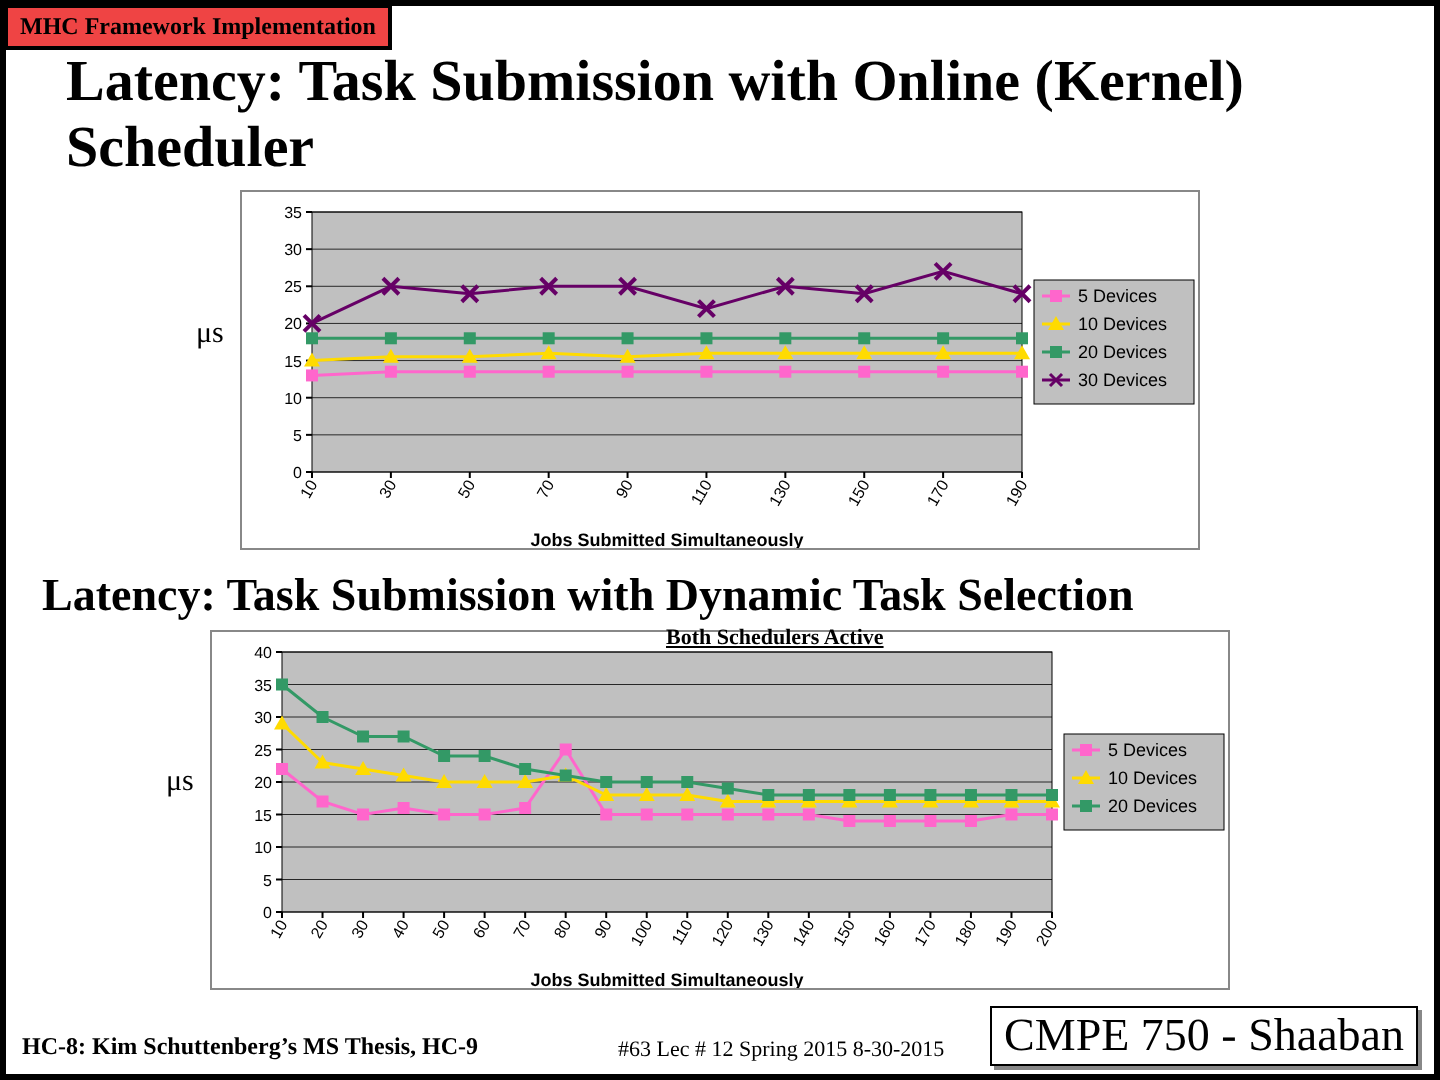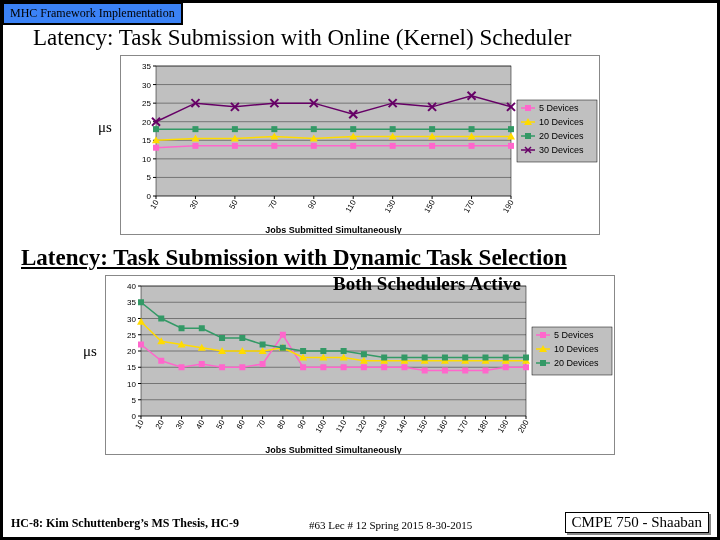--- a/index.html
+++ b/index.html
@@ -10,56 +10,56 @@
     border: 3px solid #000;
     font-family: "Times New Roman", serif;
     position: relative;
     overflow: hidden;
   }
   .tag-box {
     position: absolute;
     top: -1px;
     left: -1px;
     border: 2px solid #000;
-    background: #3b82f6;
+    background: #ef4444;
     padding: 2px 6px;
     font-size: 12px;
-    font-weight: normal;
+    font-weight: bold;
     z-index: 10;
   }
   .heading {
-    font-size: 23px;
-    font-weight: normal;
+    font-size: 29px;
+    font-weight: bold;
     margin: 22px 0 4px 30px;
   }
   .heading2 {
     font-size: 23px;
     font-weight: bold;
     margin: 10px 12px 4px 18px;
-    text-decoration: underline;
   }
   .chart-wrap {
     display: flex;
     justify-content: center;
     position: relative;
   }
   .mus {
     position: absolute;
     font-size: 15px;
     font-family: "Times New Roman", serif;
     text-align: center;
   }
   .both-active {
     position: absolute;
-    font-size: 19px;
+    font-size: 11px;
     font-weight: bold;
     font-family: "Times New Roman", serif;
     top: -2px;
     left: 330px;
     z-index: 5;
+    text-decoration: underline;
   }
   .chart-svg {
     border: 1px solid #888;
     background: #fff;
   }
   .footer {
     position: absolute;
     bottom: 4px;
     left: 6px;
     right: 6px;
@@ -76,21 +76,21 @@
   .footer-center {
     position: absolute;
     left: 300px;
     bottom: 2px;
     font-size: 11px;
   }
   .footer-right {
     position: absolute;
     right: 2px;
     bottom: 0;
-    font-size: 15px;
+    font-size: 23px;
     border: 1px solid #000;
     padding: 1px 6px;
     box-shadow: 2px 2px 0 #888;
     background: #fff;
     font-family: "Times New Roman", serif;
   }
   .axis-label { font-family: Arial, sans-serif; font-size: 9px; fill: #000; font-weight: bold; }
   .tick-label { font-family: Arial, sans-serif; font-size: 8px; fill: #000; }
   .legend-label { font-family: Arial, sans-serif; font-size: 9px; fill: #000; }
 </style>

